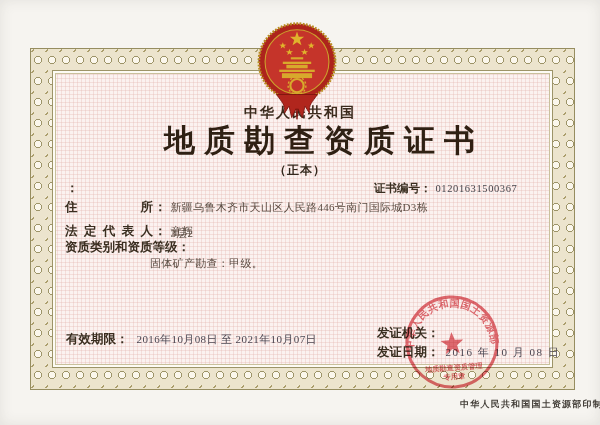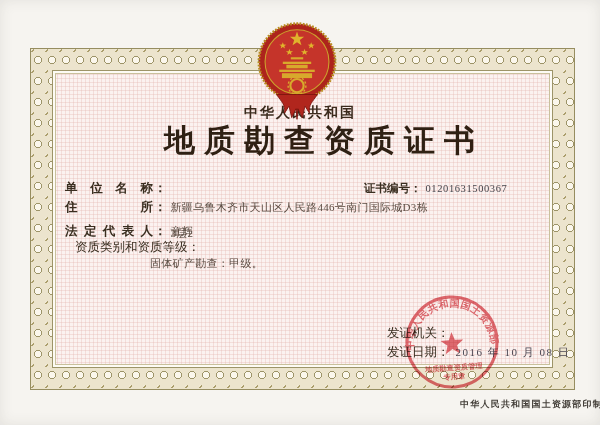--- a/index.html
+++ b/index.html
@@ -38,21 +38,21 @@
     font-size:31px;font-weight:900;letter-spacing:9px;text-indent:9px;color:#30211422;
     color:#2f2013;z-index:5;padding-left:39px;}
   .copy-type{position:absolute;left:0;right:0;top:162px;text-align:center;
     font-size:12px;font-weight:600;letter-spacing:1px;color:#34281d;z-index:5;}
   
   .row{position:absolute;display:flex;align-items:baseline;z-index:5;}
   .flabel{display:inline-block;width:88px;font-size:12.5px;font-weight:700;
     color:#3a2e20;text-align:justify;text-align-last:justify;}
   .fcolon{font-size:12.5px;font-weight:700;color:#3a2e20;margin-left:1px;}
   .fvalue{font-size:11px;color:#5a4b41;margin-left:4px;letter-spacing:.3px;line-height:11px;}
-  .boldlabel{font-size:12.5px;font-weight:400;color:#3a2e20;margin-left:10px;}
+  .boldlabel{font-size:12.5px;font-weight:700;color:#3a2e20;}
   .certno-label{font-size:11.5px;font-weight:700;color:#3a2e20;}
   .certno-value{font-size:10.5px;color:#45444b;margin-left:4px;letter-spacing:.6px;
     font-family:"Liberation Serif","DejaVu Serif",serif;}
   .addr2{display:block;margin-top:15px;}
   
   .datevalue{font-size:11px;color:#4c4752;margin-left:8px;letter-spacing:.4px;}
   .issue-date-value{font-size:11px;color:#4c4752;margin-left:6px;letter-spacing:1.5px;}
   
   .seal{position:absolute;left:402px;top:292px;width:100px;height:100px;z-index:8;
     mix-blend-mode:multiply;opacity:.88;transform:rotate(-4deg);}
@@ -87,27 +87,27 @@
       <rect x="25" y="56" width="40" height="2.6"></rect>
       <rect x="28" y="60" width="34" height="5.5"></rect>
     </g>
     <circle cx="45" cy="74" r="7.5" fill="none" stroke="#d8a92c" stroke-width="2.4"></circle>
     <circle cx="45" cy="74" r="10" fill="none" stroke="#d8a92c" stroke-width="1.6" stroke-dasharray="2.4 2.4"></circle>
     <path d="M22,84 C28,93 32,95 31,105 L36,97 L39,110 L44,100 L45,112 L46,100 L51,110 L54,97 L59,105 C58,95 62,93 68,84 Z" fill="#b1261d" stroke="#7d140e" stroke-width="1"></path>
   </svg>
 
   <div class="country">中华人民共和国</div>
   <div class="main-title">地质勘查资质证书</div>
+  <div class="copy-type">（正本）</div>
 
   <div class="row" style="left:65px;top:180px;">
-    <span class="flabel">单位名称</span>
     <span class="fcolon">：</span>
   </div>
 
-  <div class="row" style="left:364px;top:181px;">
+  <div class="row" style="left:374px;top:181px;">
     <span class="certno-label">证书编号：</span>
     <span class="certno-value">01201631500367</span>
   </div>
 
   <div class="row" style="left:65px;top:199px;">
     <span class="flabel">住所</span>
     <span class="fcolon">：</span>
     <span class="fvalue">
       <span>新疆乌鲁木齐市天山区人民路446号南门国际城D3栋</span>
       <span class="addr2">3层2</span>
@@ -121,20 +121,24 @@
   </div>
 
   <div class="row" style="left:65px;top:239px;">
     <span class="boldlabel">资质类别和资质等级：</span>
   </div>
 
   <div class="row" style="left:150px;top:258px;justify-content:flex-end;">
     <span class="fvalue" style="margin-left:0;">固体矿产勘查：甲级。</span>
   </div>
 
+  <div class="row" style="left:66px;top:331px;">
+    <span class="boldlabel">有效期限：</span>
+    <span class="datevalue">2016年10月08日 至 2021年10月07日</span>
+  </div>
 
   <div class="row" style="left:377px;top:325px;">
     <span class="boldlabel">发证机关：</span>
   </div>
   <div class="row" style="left:377px;top:344px;">
     <span class="boldlabel">发证日期：</span>
     <span class="issue-date-value">2016 年 10 月 08 日</span>
   </div>
 
   <svg class="seal" viewBox="0 0 100 100">

